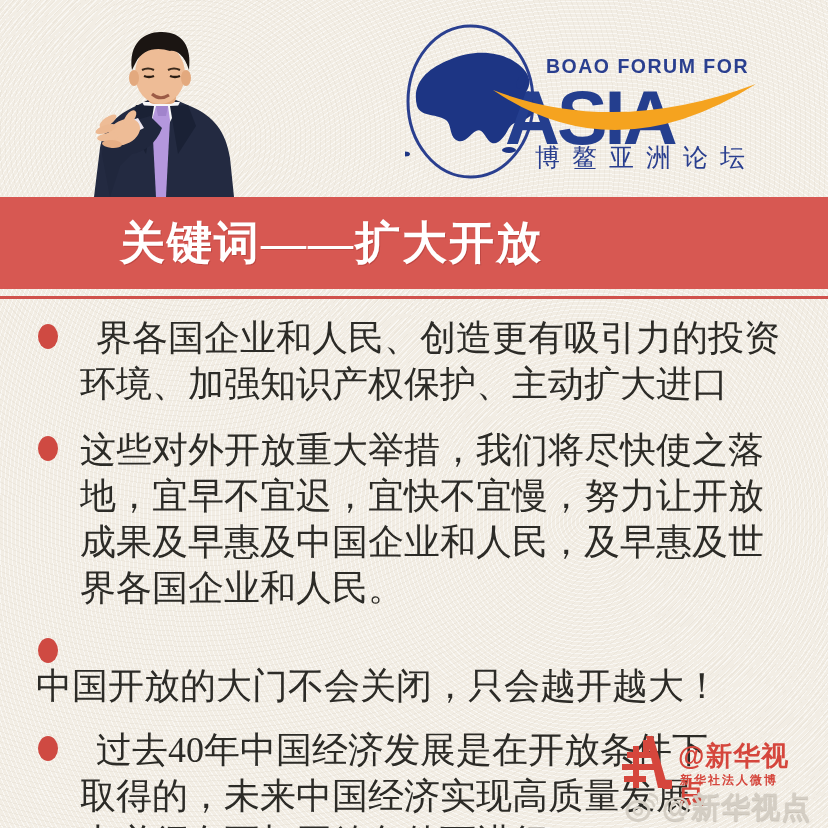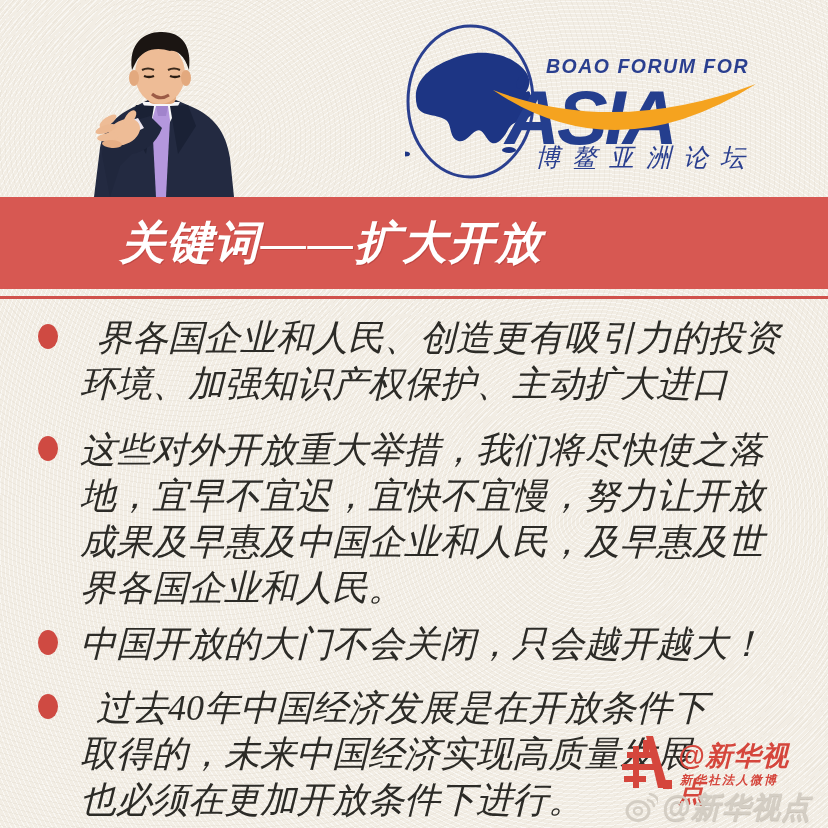--- a/index.html
+++ b/index.html
@@ -5,21 +5,20 @@
   html,body{margin:0;padding:0;}
   .poster{
     position:relative;
     width:828px;height:828px;
     overflow:hidden;
     background-color:#f2ede4;
     background-image:
       repeating-radial-gradient(circle at 23% 17%, rgba(205,195,178,.16) 0 1px, transparent 1px 5px),
       repeating-radial-gradient(circle at 71% 63%, rgba(255,255,255,.55) 0 1px, transparent 1px 4px);
     font-family:"Liberation Sans", sans-serif;
-    font-style:italic;
   }
   
   .photo{position:absolute;left:86px;top:26px;width:152px;height:171px;}
   
   .boao{position:absolute;left:405px;top:22px;width:420px;height:165px;}
   
   .banner{
     position:absolute;left:0;top:197px;width:828px;height:92px;
     background:#d75852;
   }
@@ -33,21 +32,21 @@
     position:absolute;left:0;top:296px;width:828px;height:3px;background:#d0524c;
   }
   
   .content{
     position:absolute;left:36px;top:315px;width:758px;
     color:#2c2b27;
     font-family:"Liberation Serif", serif;
   }
   .bullet-item{display:flex;align-items:flex-start;}
   .bullet-item + .bullet-item{margin-top:20px;}
-  .bullet-item.tight{margin-top:10px;}
+  .bullet-item.tight{margin-top:18px;flex-direction:column;}
   .bullet-item.after-single{margin-top:18px;}
   .dot{
     flex:0 0 auto;width:20px;height:25px;border-radius:50%;
     background:#cf4a42;margin:9px 22px 0 2px;
   }
   .bullet-text{
     font-size:36px;line-height:46px;white-space:pre-line;
     width:724px;letter-spacing:0;
   }
   .bullet-text.indent{text-indent:16px;}

